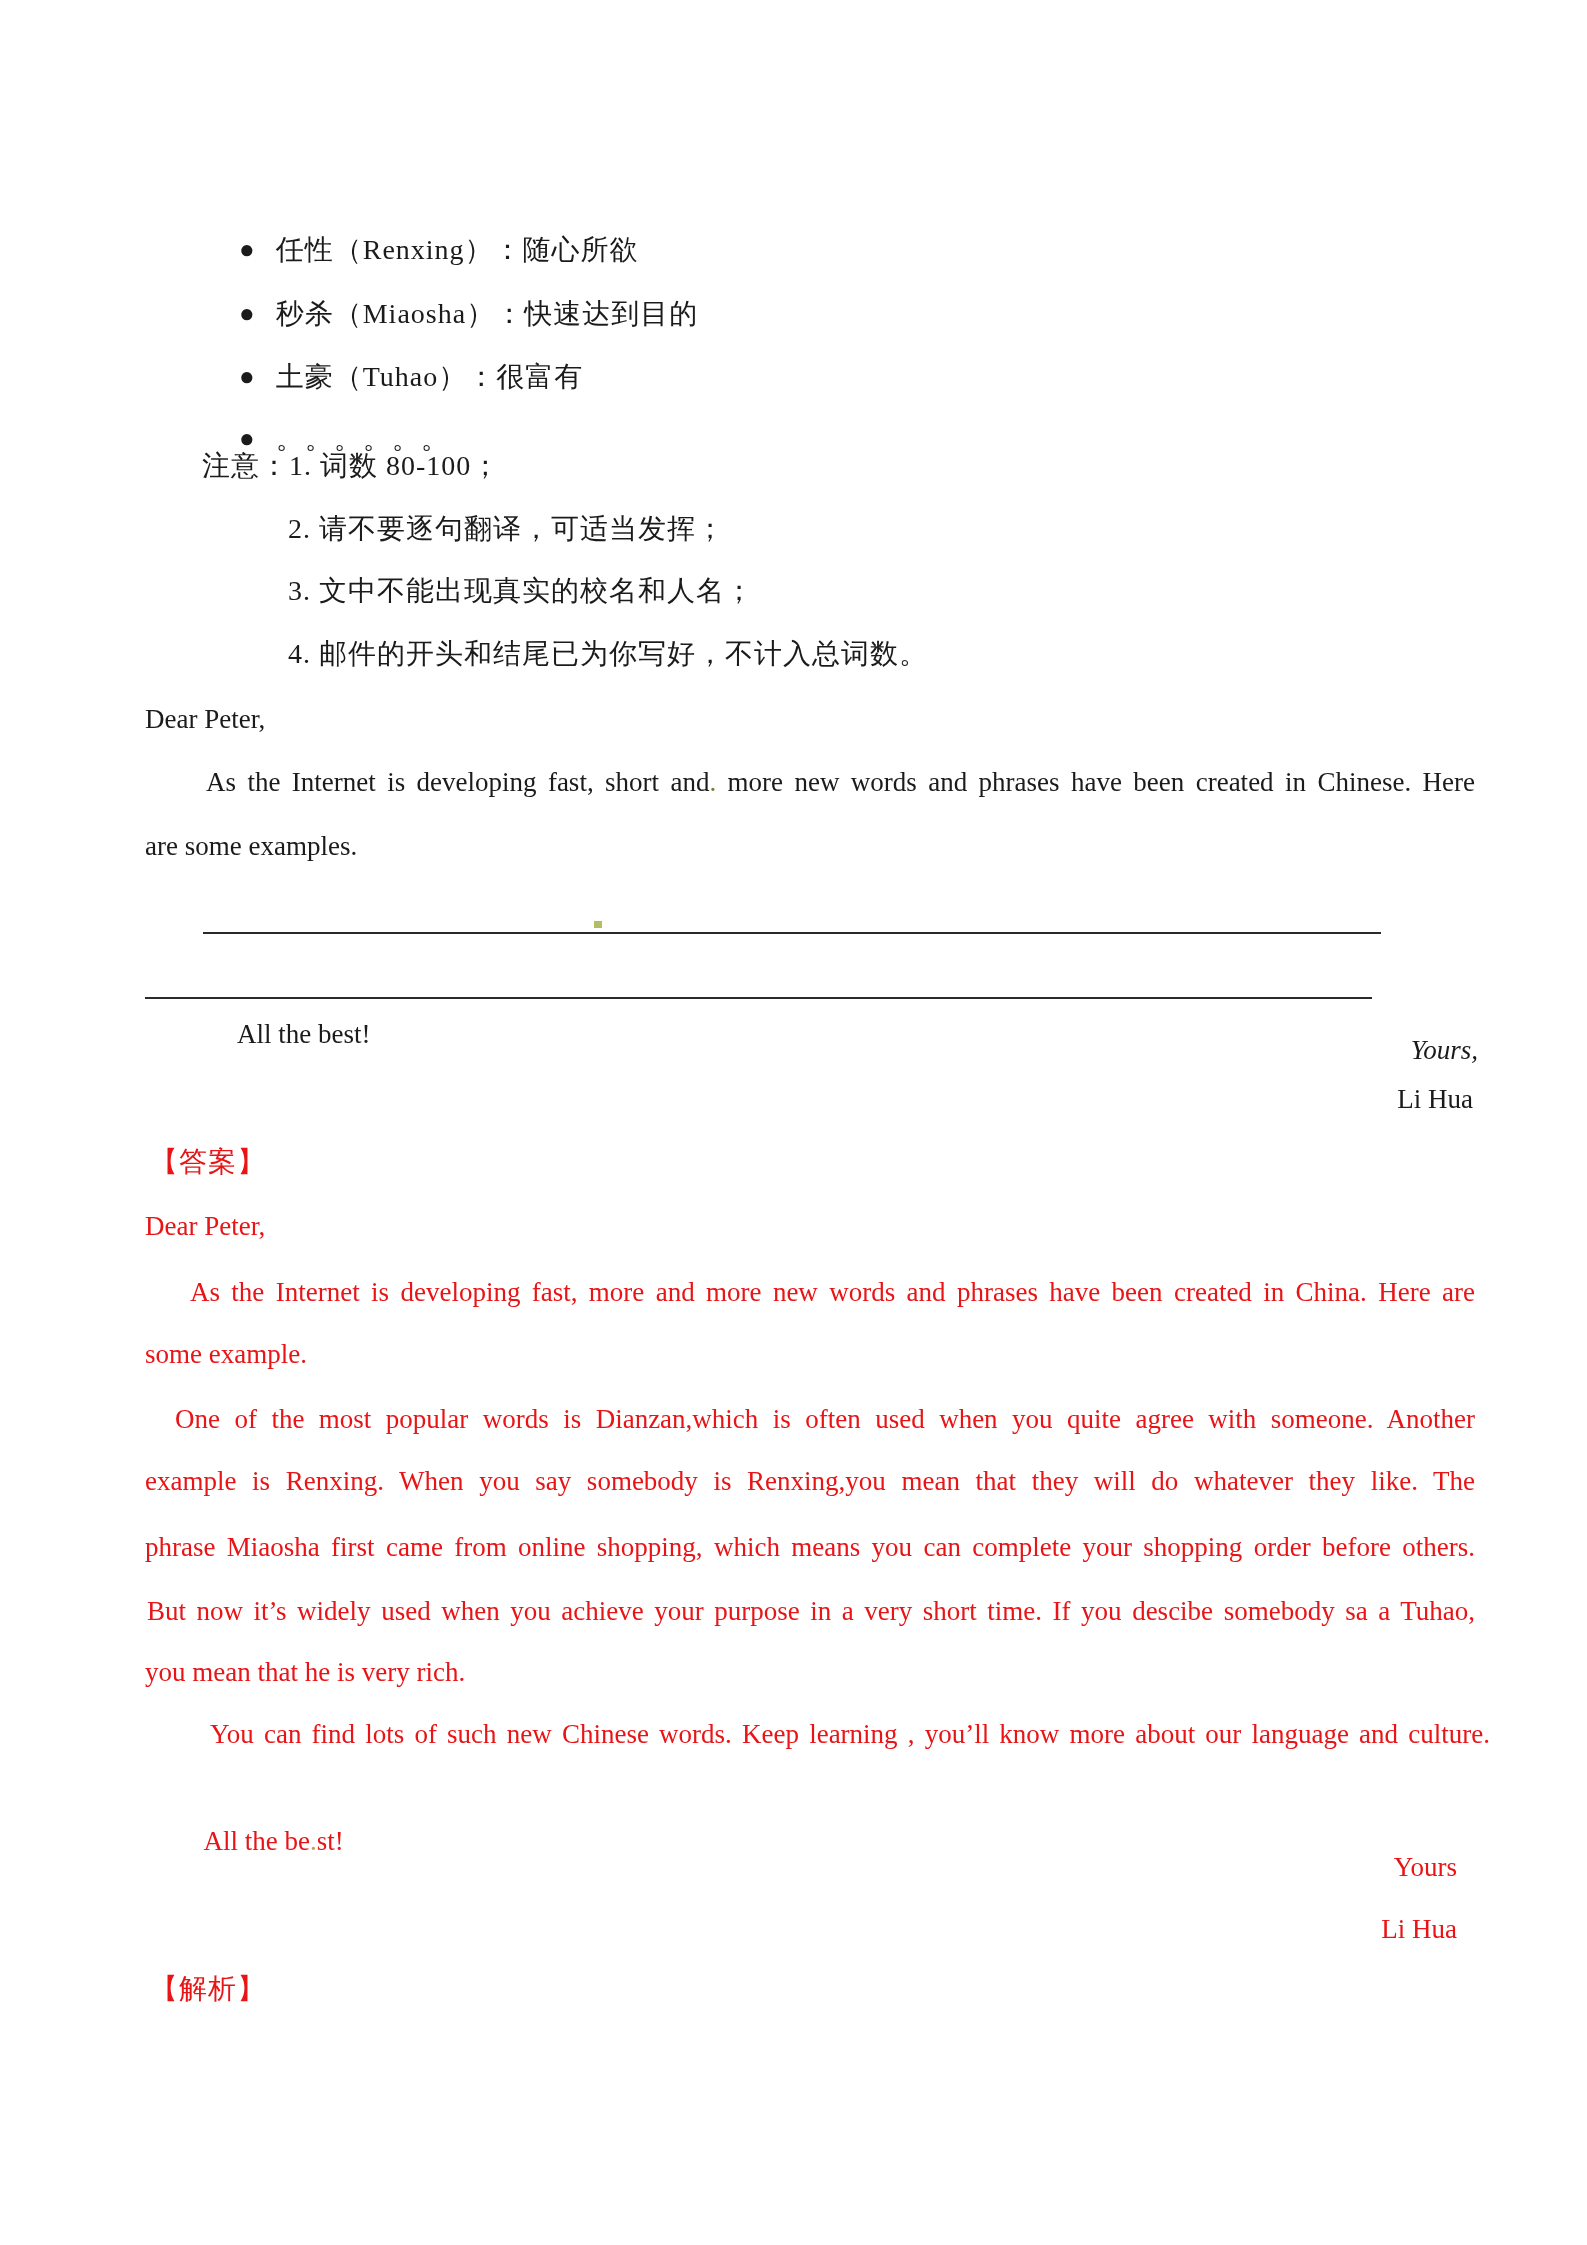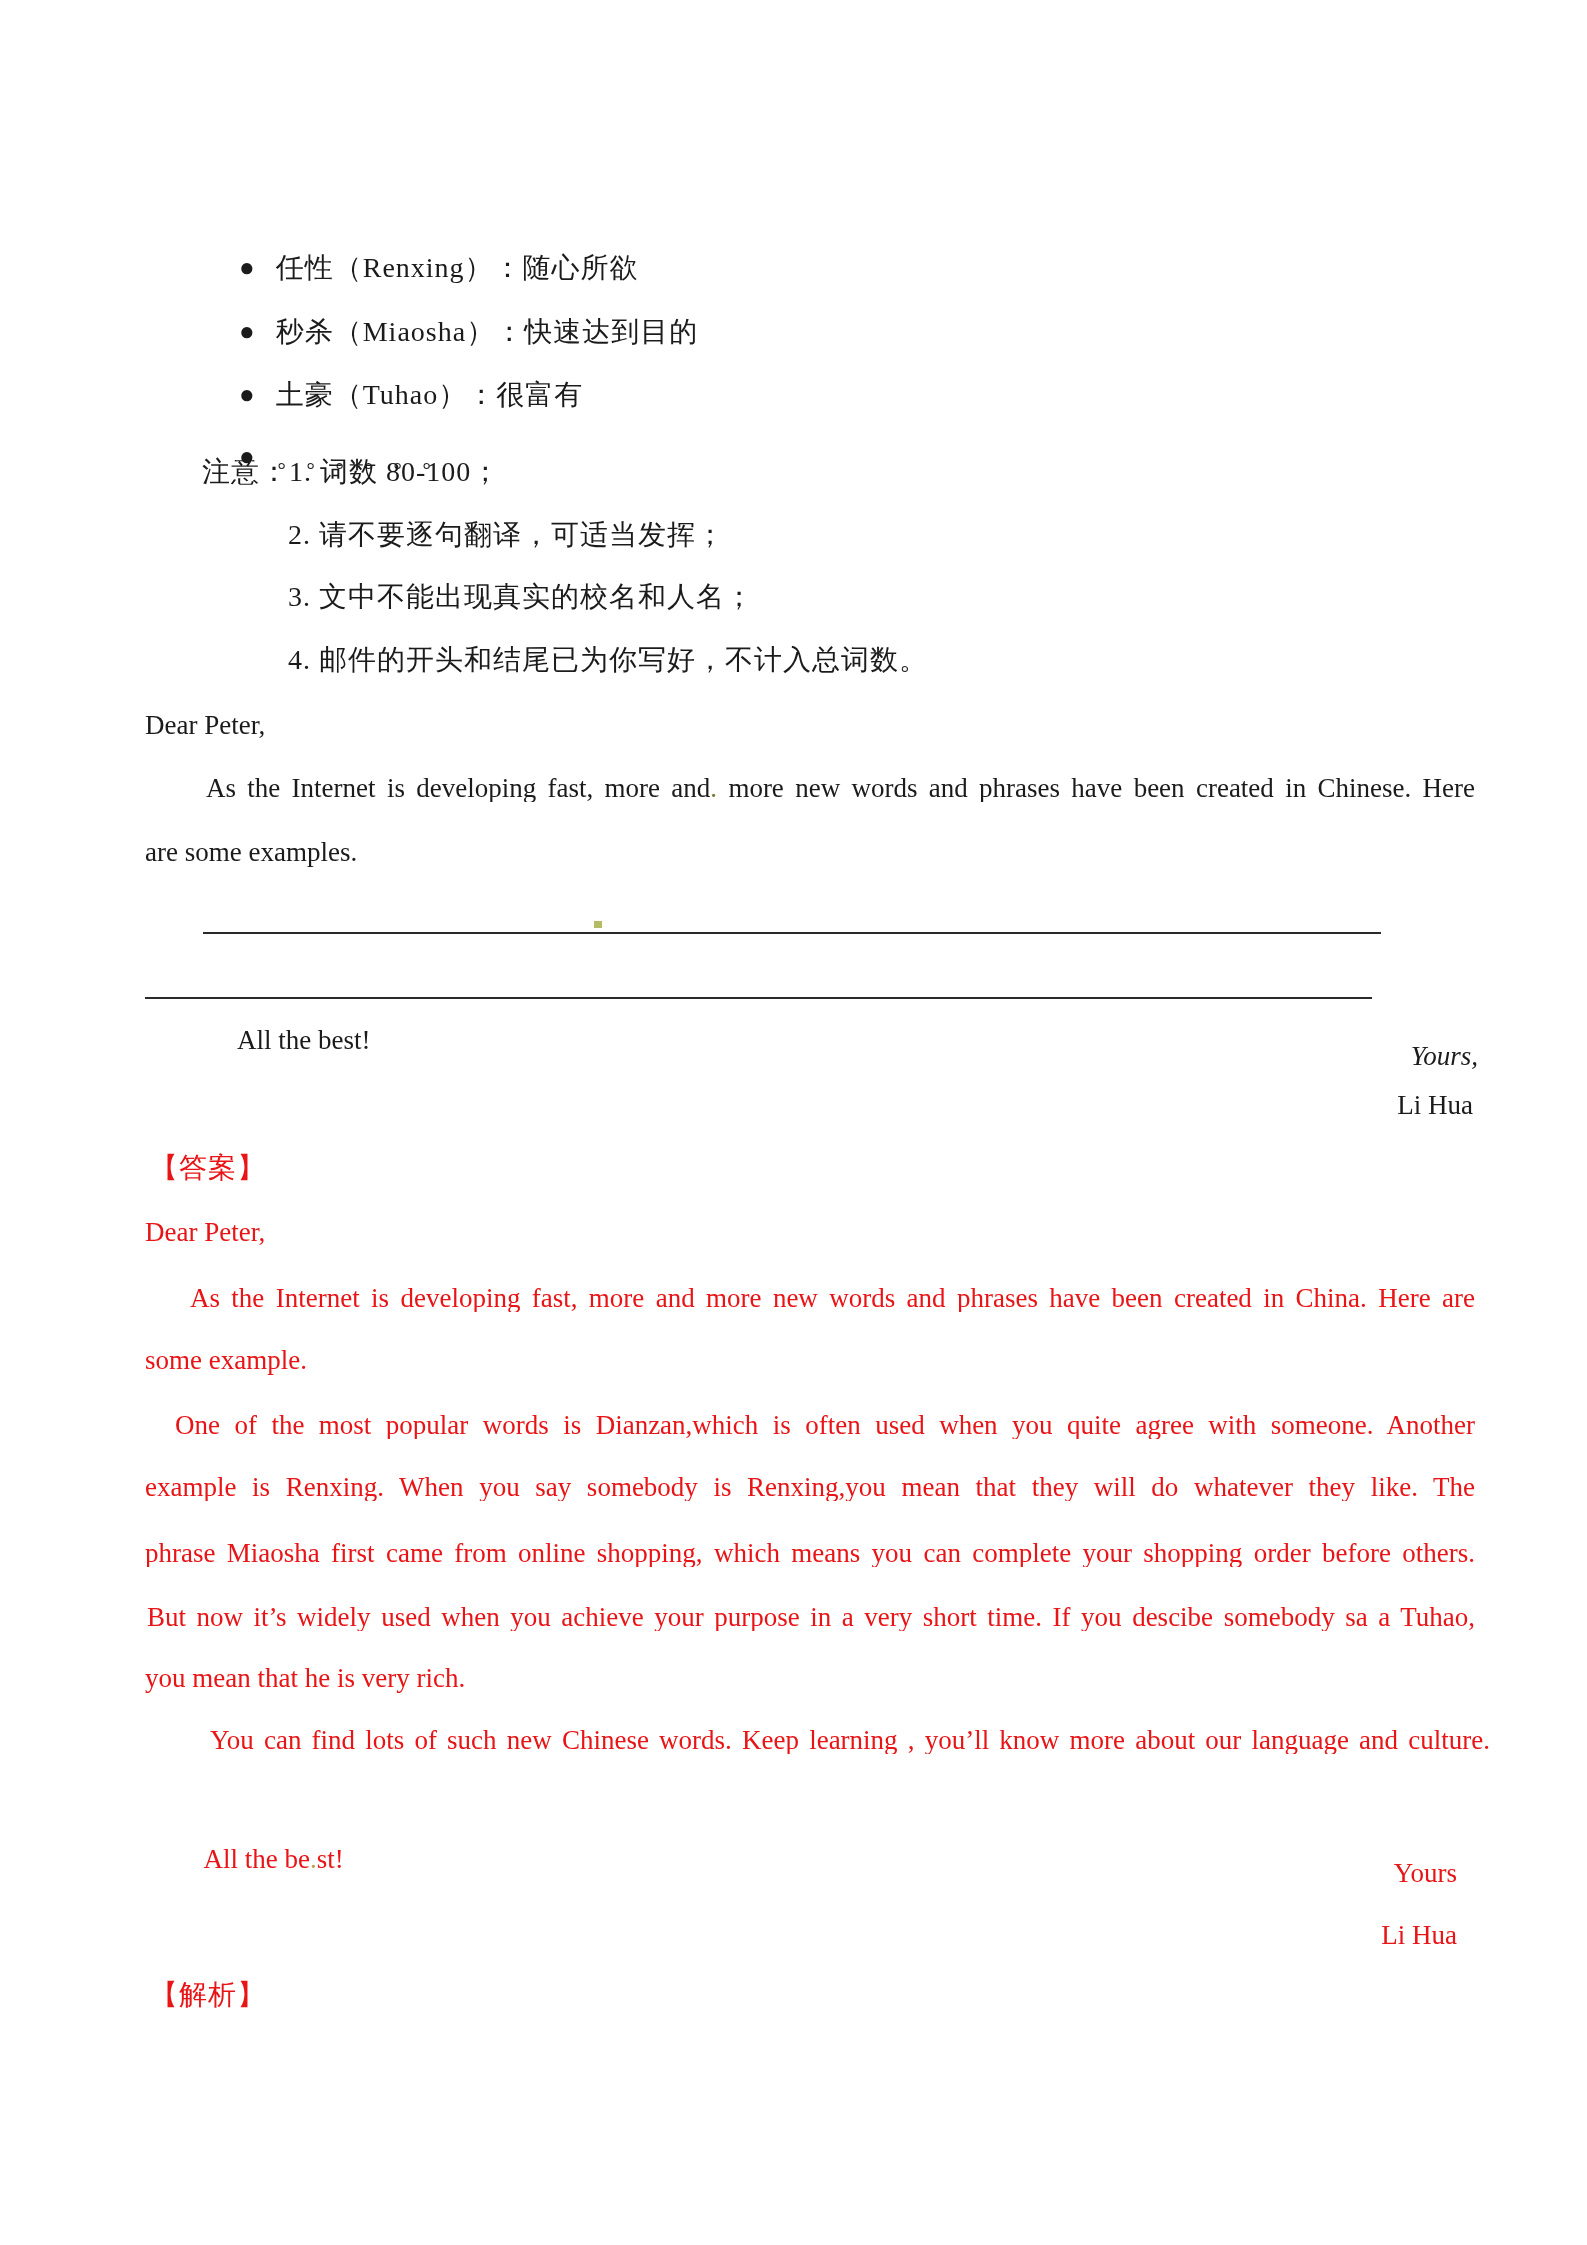--- a/index.html
+++ b/index.html
@@ -8,21 +8,21 @@
     width:1587px;height:2245px;
     margin:0 auto;
     background:#ffffff;
     font-family:"Liberation Serif","DejaVu Serif",serif;
     color:var(--text,#1b1b1b);
     overflow:hidden;
   }
   .ln{
     position:absolute;
     font-size:27px;
-    line-height:52px;
+    line-height:40px;
     height:40px;
     white-space:pre;
   }
   .cjk{font-size:28px;letter-spacing:1px;}
   .j{
     text-align:justify;
     text-align-last:justify;
     white-space:normal;
     overflow:hidden;
   }
@@ -64,21 +64,21 @@
     <span class="marker">●</span><span>。。。。。。</span>
   </div>
 
   <div class="ln cjk" style="top:446px;left:202px;">注意：1. 词数 80-100；</div>
   <div class="ln cjk" style="top:509px;left:288px;">2. 请不要逐句翻译，可适当发挥；</div>
   <div class="ln cjk" style="top:571px;left:288px;">3. 文中不能出现真实的校名和人名；</div>
   <div class="ln cjk" style="top:634px;left:288px;">4. 邮件的开头和结尾已为你写好，不计入总词数。</div>
 
   <div class="ln" style="top:699px;left:145px;">Dear Peter,</div>
   <div class="ln j" style="top:762px;left:206px;width:1269px;">
-    <span>As the Internet is developing fast, more and</span><span class="tinydot-dark">.</span><span> more new words and phrases have been created in Chinese. Here</span>
+    <span>As the Internet is developing fast, short and</span><span class="tinydot-dark">.</span><span> more new words and phrases have been created in Chinese. Here</span>
   </div>
   <div class="ln" style="top:826px;left:145px;">are some examples.</div>
 
   <div class="blank-line" style="top:932px;left:203px;width:1178px;"></div>
   <div class="olive-dot" style="top:921px;left:594px;"></div>
   <div class="blank-line" style="top:997px;left:145px;width:1227px;"></div>
 
   <div class="ln" style="top:1014px;left:213px;margin-left:24px;">All the best!</div>
   <div class="ln" style="top:1030px;right:109px;font-style:italic;">Yours,</div>
   <div class="ln" style="top:1079px;right:114px;">Li Hua</div>

